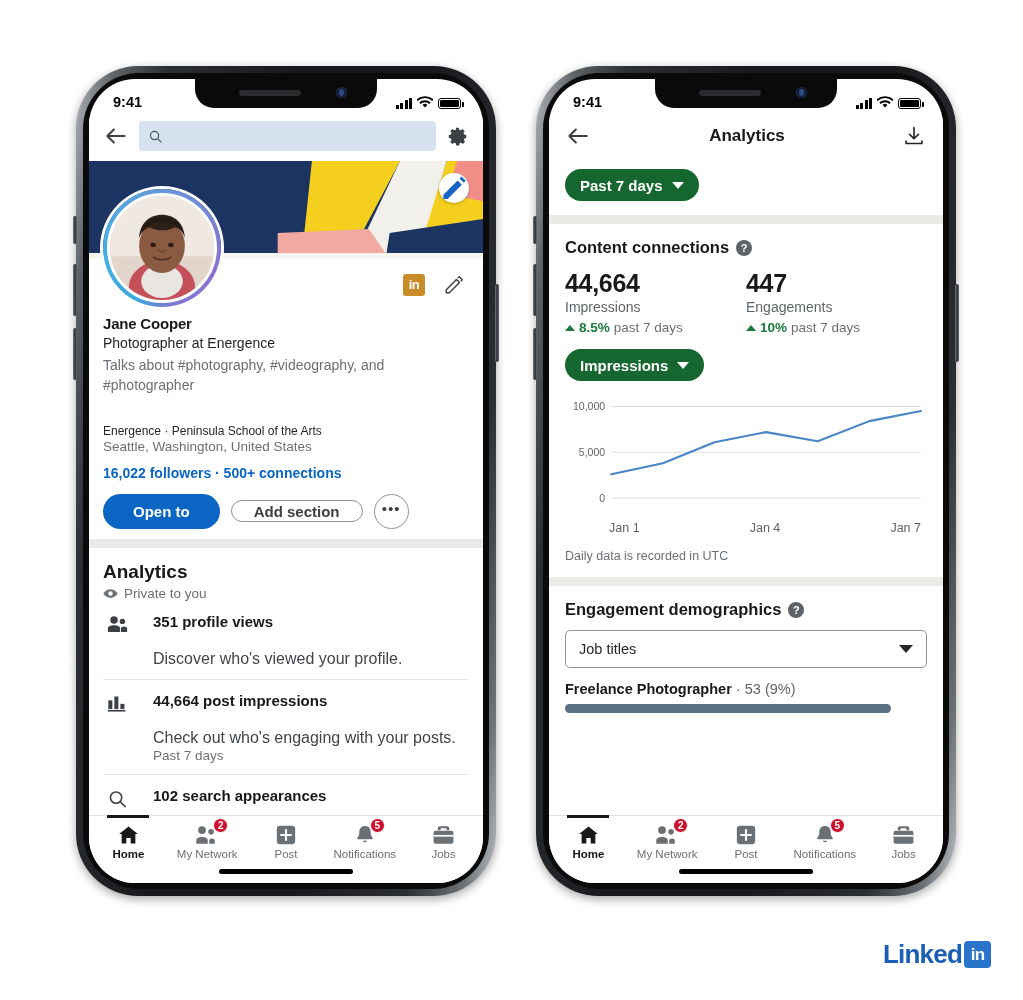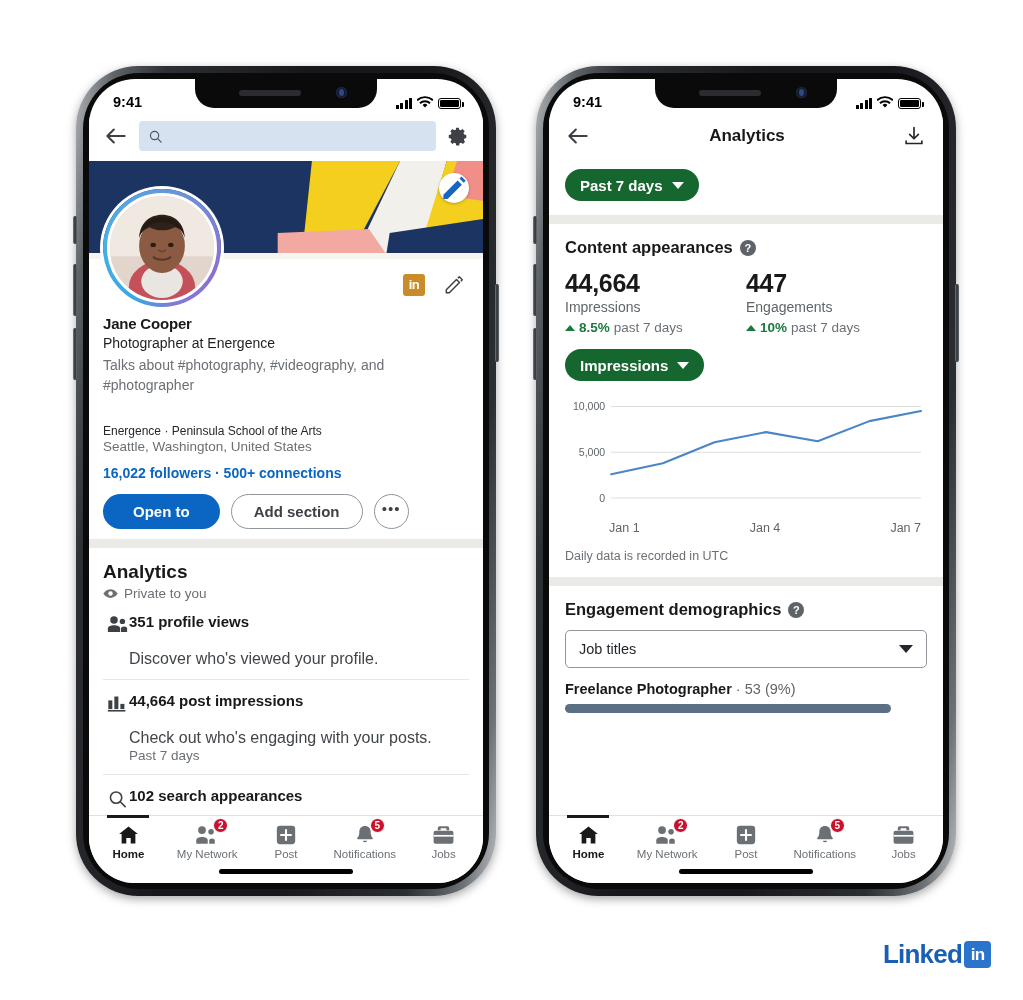--- a/index.html
+++ b/index.html
@@ -131,36 +131,36 @@
   .pstats { font-size:14px; font-weight:700; color:#0a66c2; margin-top:11px; }
 
   .pbuttons { display:flex; align-items:center; gap:11px; margin-top:13px; }
   .btn-primary {
     background:#0a66c2; color:#fff; border:none; border-radius:18px;
     height:35px; padding:0 30px; font-size:15px; font-weight:700; cursor:pointer;
     font-family:"Liberation Sans", sans-serif;
   }
   .btn-outline {
     background:#fff; color:#3d4145; border:1.4px solid #8f959b; border-radius:18px;
-    height:35px; padding:0 22px; font-size:15px; font-weight:700; cursor:pointer;
+    height:22px; padding:0 22px; font-size:15px; font-weight:700; cursor:pointer;
     font-family:"Liberation Sans", sans-serif;
   }
   .btn-more {
     width:35px; height:35px; border-radius:50%; border:1.4px solid #8f959b; background:#fff;
     color:#3d4145; font-size:15px; display:flex; align-items:center; justify-content:center;
     cursor:pointer; letter-spacing:1px; padding-bottom:6px;
   }
 
   .divider-thick { height:9px; background:#eceae6; }
 
   
   .analytics { padding: 13px 14px 0 14px; background:#fff; }
   .an-title { font-size:19px; font-weight:700; color:#18191a; }
   .an-private { display:flex; align-items:center; gap:6px; font-size:13.5px; color:#6b7075; margin-top:3px; }
-  .an-row { display:flex; gap:0; padding:12px 0 11px 4px; border-bottom:1px solid #e7e7e7; }
+  .an-row { display:flex; gap:24px; padding:12px 0 11px 4px; border-bottom:1px solid #e7e7e7; }
   .an-row:last-child { border-bottom:none; }
   .an-ico { width:22px; flex:0 0 22px; padding-top:2px; }
   .an-h { font-size:15px; font-weight:700; color:#18191a; }
   .an-s { font-size:16px; color:#40454a; margin-top:20px; }
   .an-s2 { font-size:13.5px; color:#6b7075; margin-top:1px; }
 
   
   .r-header {
     display:flex; align-items:center; justify-content:space-between;
     padding:6px 18px 12px 16px; background:#fff;
@@ -518,21 +518,21 @@
         <button class="pill-green">
           <span>Past 7 days</span>
           <span class="caret-dn"></span>
         </button>
       </div>
 
       <div class="divider-thick"></div>
 
       <div class="r-section">
         <div class="sec-head">
-          <span class="sec-title">Content appearances</span>
+          <span class="sec-title">Content connections</span>
           <span class="q-icon">?</span>
         </div>
 
         <div class="metrics">
           <div class="metric">
             <div class="m-val">44,664</div>
             <div class="m-lab">Impressions</div>
             <div class="m-trend">
               <span class="up"></span>
               <b>8.5%</b>

